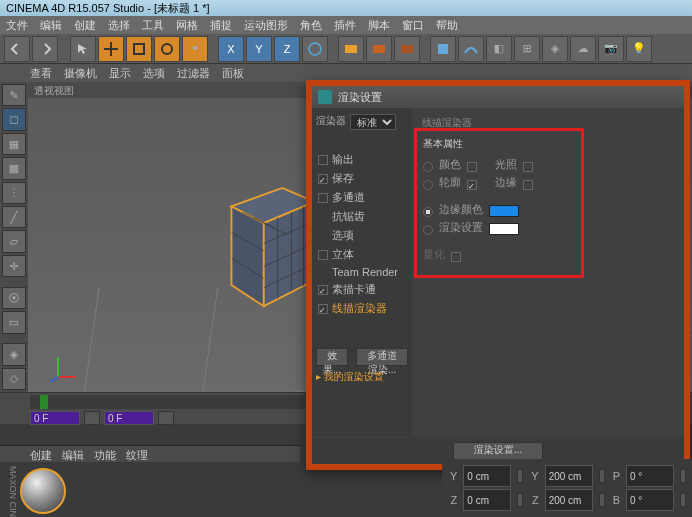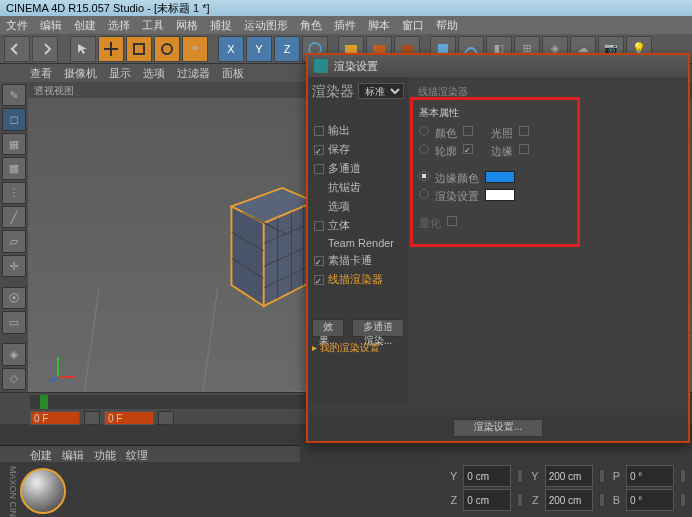--- a/index.html
+++ b/index.html
@@ -27,55 +27,55 @@
 .vphdr { height: 16px; background: #4a4a4a; color: #aaa; padding: 2px 6px; font-size: 10px; }
 .vp3d { position: absolute; top: 16px; left: 0; right: 0; bottom: 0; background: linear-gradient(#5a5a5a,#6a6a6a); overflow: hidden; }
 .cube { position: absolute; left: 200px; top: 90px; width: 90px; height: 120px; }
 .gridlines { position:absolute; inset:0; }
 .axis { position: absolute; left: 20px; bottom: 10px; width: 30px; height: 30px; }
 
 .timeline { height: 32px; background: #4a4a4a; border-top: 1px solid #333; padding: 2px 30px; }
 .tl-ruler { height: 14px; background: #3a3a3a; position: relative; }
 .tl-green { position:absolute; left:10px; top:0; width:8px; height:14px; background:#2a8a2a; }
 .tl-ctrl { display:flex; gap:4px; margin-top:2px; }
-.tl-field { background:#c2410c; border:1px solid #555; color:#ccc; width:50px; height:14px; padding:0 3px; font-size:10px; }
+.tl-field { background:#4c1d95; border:1px solid #555; color:#ccc; width:50px; height:14px; padding:0 3px; font-size:10px; }
 .tl-btn { width:16px; height:14px; background:#555; border:1px solid #333; }
 
 .matpanel { position:absolute; left:0; bottom:0; width:300px; height:72px; background:#3a3a3a; border-top:1px solid #222; }
 .mat-tabs { height:16px; background:#4a4a4a; display:flex; gap:10px; padding:2px 30px; font-size:10px; color:#ccc; }
 .mat-body { display:flex; padding:4px; }
 .maxon { writing-mode:vertical-rl; font-size:9px; color:#888; width:14px; text-align:center; }
 .matball { width:46px; height:46px; background:radial-gradient(circle at 35% 30%,#eee,#888,#333); border-radius:50%; margin:2px; border:2px solid #e8a030; }
 .matlabel { font-size:9px; color:#e8a030; }
 
 
-.rswin { position:absolute; left:306px; top:53px; width:384px; height:390px; background:#3e3e3e; border:2px solid #c2410c; box-shadow:0 4px 12px rgba(0,0,0,0.5); }
+.rswin { position:absolute; left:306px; top:80px; width:384px; height:390px; background:#3e3e3e; border:6px solid #c2410c; box-shadow:0 4px 12px rgba(0,0,0,0.5); }
 .rswin-title { height:22px; background:linear-gradient(#5a5a5a,#4a4a4a); display:flex; align-items:center; padding:0 6px; gap:6px; color:#ddd; }
 .rswin-title .ricon { width:14px; height:14px; background:#2a8a8a; border-radius:2px; }
 .rswin-body { display:flex; height:328px; }
 .rs-left { width:100px; background:#3a3a3a; padding:6px 4px; }
 .rs-renderer { display:flex; gap:4px; margin-bottom:6px; }
-.rs-rlabel { font-size:14px; color:#aaa; }
+.rs-rlabel { font-size:10px; color:#aaa; }
 .rs-rsel { background:#2a2a2a; border:1px solid #555; color:#ccc; width:46px; height:16px; font-size:10px; padding:0 2px; }
 .rs-list { margin-top:20px; }
 .rs-item { display:flex; align-items:center; gap:4px; padding:2px 2px; font-size:10px; color:#bbb; cursor:pointer; }
 .rs-item.sel { color:#e8a030; }
 .rs-chk { width:10px; height:10px; border:1px solid #666; display:inline-block; }
 .rs-chk.on::after { content:"✓"; font-size:8px; color:#ddd; position:relative; top:-2px; }
 .rs-btns { margin-top:30px; display:flex; flex-direction:column; gap:4px; }
 .rs-btn { background:#555; border:1px solid #333; color:#ccc; height:18px; font-size:10px; padding:0 6px; text-align:center; cursor:pointer; }
 .rs-btnrow { display:flex; gap:8px; }
 .rs-mysettings { font-size:10px; color:#e8a030; }
 .rs-mysettings::before { content:"▸ "; }
 
 .rs-right { flex:1; background:#404040; padding:6px; position:relative; }
 .rs-tabhdr { font-size:10px; color:#888; padding:2px 4px; }
 .redbox { position:absolute; left:2px; top:20px; width:170px; height:150px; border:3px solid #e02020; padding:6px; }
 .rs-section { font-size:10px; color:#ccc; margin-bottom:6px; }
-.rs-row { display:flex; align-items:flex-start; gap:6px; margin:3px 0; font-size:10px; color:#999; }
+.rs-row { display:flex; align-items:flex-end; gap:6px; margin:3px 0; font-size:10px; color:#999; }
 .rs-radio { width:10px; height:10px; border:1px solid #666; border-radius:50%; display:inline-block; }
 .rs-radio.on { background:radial-gradient(circle,#ddd 40%,transparent 45%); }
 .rs-cb { width:10px; height:10px; border:1px solid #666; display:inline-block; }
 .rs-cb.on::after { content:"✓"; font-size:8px; color:#ddd; position:relative; top:-2px; }
 .rs-swatch { width:30px; height:12px; border:1px solid #222; display:inline-block; }
 .rs-swatch.blue { background:#1a88e8; }
 .rs-swatch.white { background:#fff; }
 .rs-num { background:#2a2a2a; border:1px solid #555; width:36px; height:14px; color:#666; font-size:10px; padding:0 3px; }
 .rs-footer { position:absolute; left:0; right:0; bottom:0; height:26px; background:#3a3a3a; display:flex; align-items:center; justify-content:center; }
 .rs-footer .rs-btn { width:90px; }

